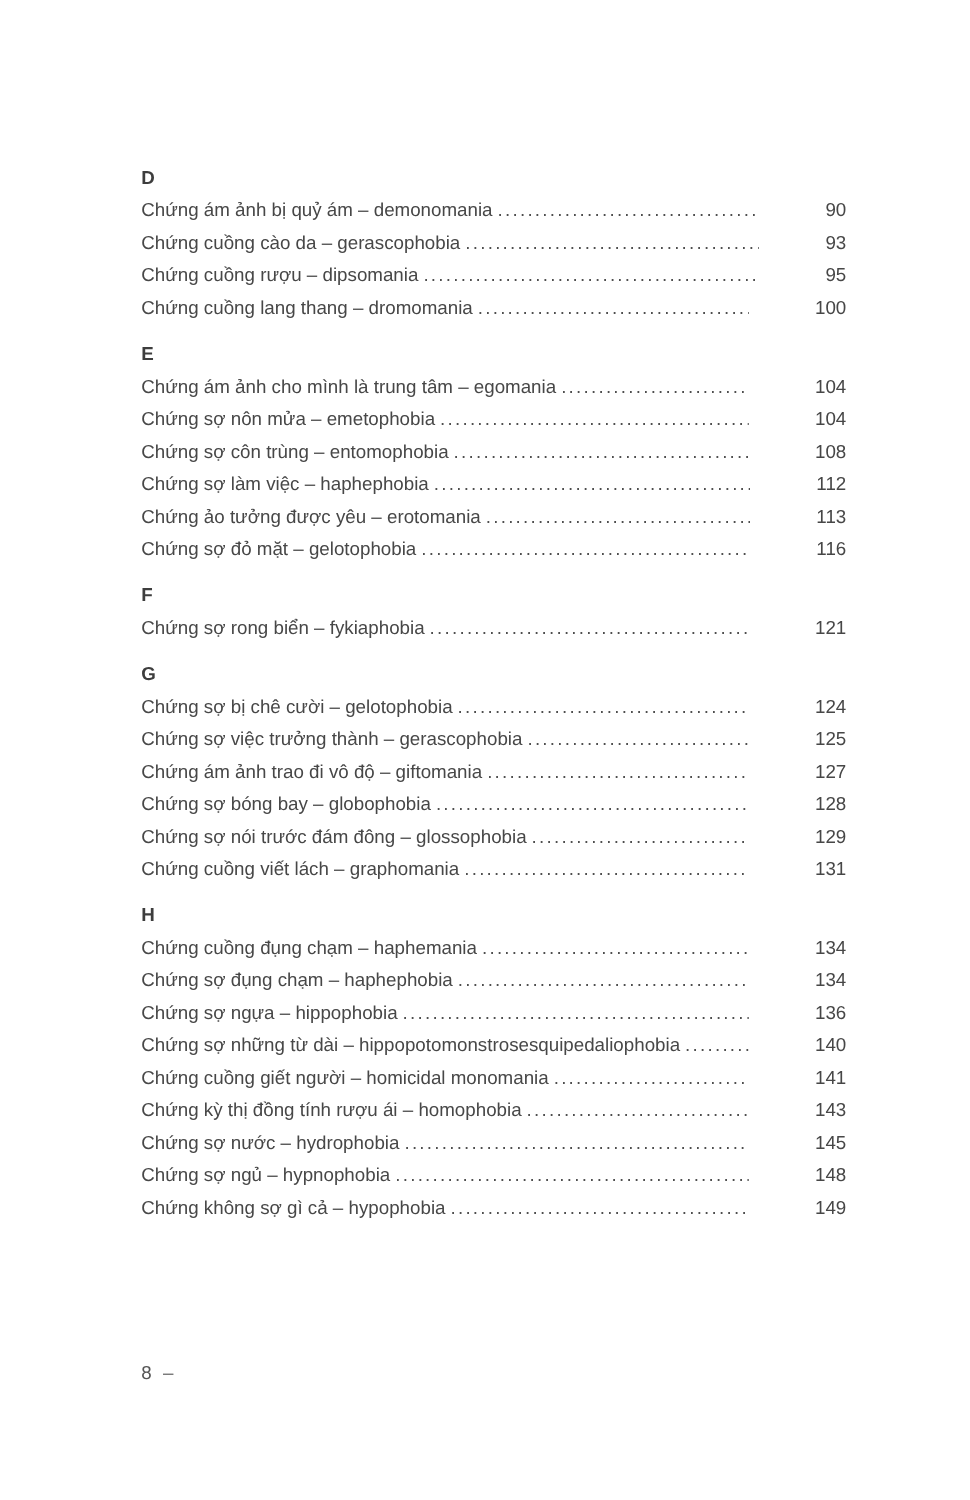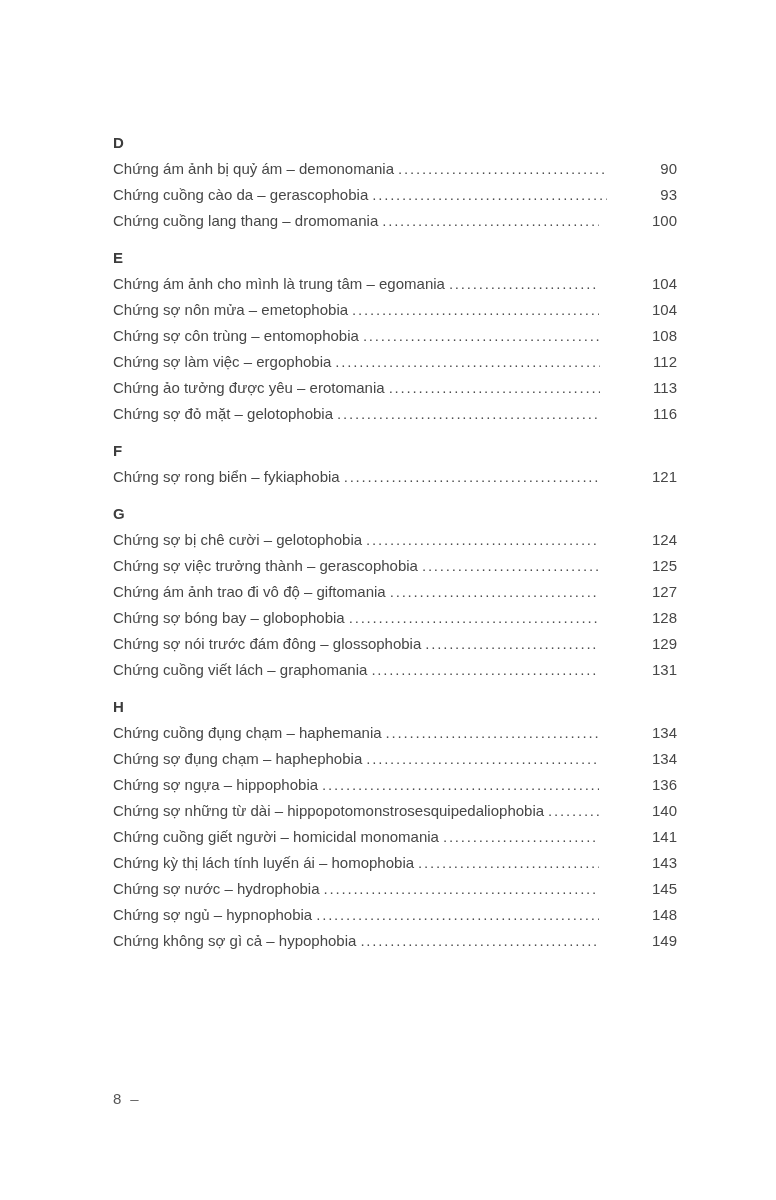--- a/index.html
+++ b/index.html
@@ -89,20 +89,25 @@
           <span class="toc-title">Chứng ám ảnh bị quỷ ám – demonomania</span>
           <span class="toc-dots"></span>
           <span class="toc-page">90</span>
         </div>
         <div class="toc-row">
           <span class="toc-title">Chứng cuồng cào da – gerascophobia</span>
           <span class="toc-dots"></span>
           <span class="toc-page">93</span>
         </div>
         <div class="toc-row">
+          <span class="toc-title">Chứng cuồng rượu – dipsomania</span>
+          <span class="toc-dots"></span>
+          <span class="toc-page">95</span>
+        </div>
+        <div class="toc-row">
           <span class="toc-title">Chứng cuồng lang thang – dromomania</span>
           <span class="toc-dots"></span>
           <span class="toc-page">100</span>
         </div>
       </section>
       <section class="toc-section">
         <div class="section-letter">E</div>
         <div class="toc-row">
           <span class="toc-title">Chứng ám ảnh cho mình là trung tâm – egomania</span>
           <span class="toc-dots"></span>
@@ -112,21 +117,21 @@
           <span class="toc-title">Chứng sợ nôn mửa – emetophobia</span>
           <span class="toc-dots"></span>
           <span class="toc-page">104</span>
         </div>
         <div class="toc-row">
           <span class="toc-title">Chứng sợ côn trùng – entomophobia</span>
           <span class="toc-dots"></span>
           <span class="toc-page">108</span>
         </div>
         <div class="toc-row">
-          <span class="toc-title">Chứng sợ làm việc – ergophobia</span>
+          <span class="toc-title">Chứng sợ làm việc – haphephobia</span>
           <span class="toc-dots"></span>
           <span class="toc-page">112</span>
         </div>
         <div class="toc-row">
           <span class="toc-title">Chứng ảo tưởng được yêu – erotomania</span>
           <span class="toc-dots"></span>
           <span class="toc-page">113</span>
         </div>
         <div class="toc-row">
           <span class="toc-title">Chứng sợ đỏ mặt – gelotophobia</span>
@@ -196,21 +201,21 @@
           <span class="toc-title">Chứng sợ những từ dài – hippopotomonstrosesquipedaliophobia</span>
           <span class="toc-dots"></span>
           <span class="toc-page">140</span>
         </div>
         <div class="toc-row">
           <span class="toc-title">Chứng cuồng giết người – homicidal monomania</span>
           <span class="toc-dots"></span>
           <span class="toc-page">141</span>
         </div>
         <div class="toc-row">
-          <span class="toc-title">Chứng kỳ thị lách tính luyến ái – homophobia</span>
+          <span class="toc-title">Chứng kỳ thị đồng tính rượu ái – homophobia</span>
           <span class="toc-dots"></span>
           <span class="toc-page">143</span>
         </div>
         <div class="toc-row">
           <span class="toc-title">Chứng sợ nước – hydrophobia</span>
           <span class="toc-dots"></span>
           <span class="toc-page">145</span>
         </div>
         <div class="toc-row">
           <span class="toc-title">Chứng sợ ngủ – hypnophobia</span>

